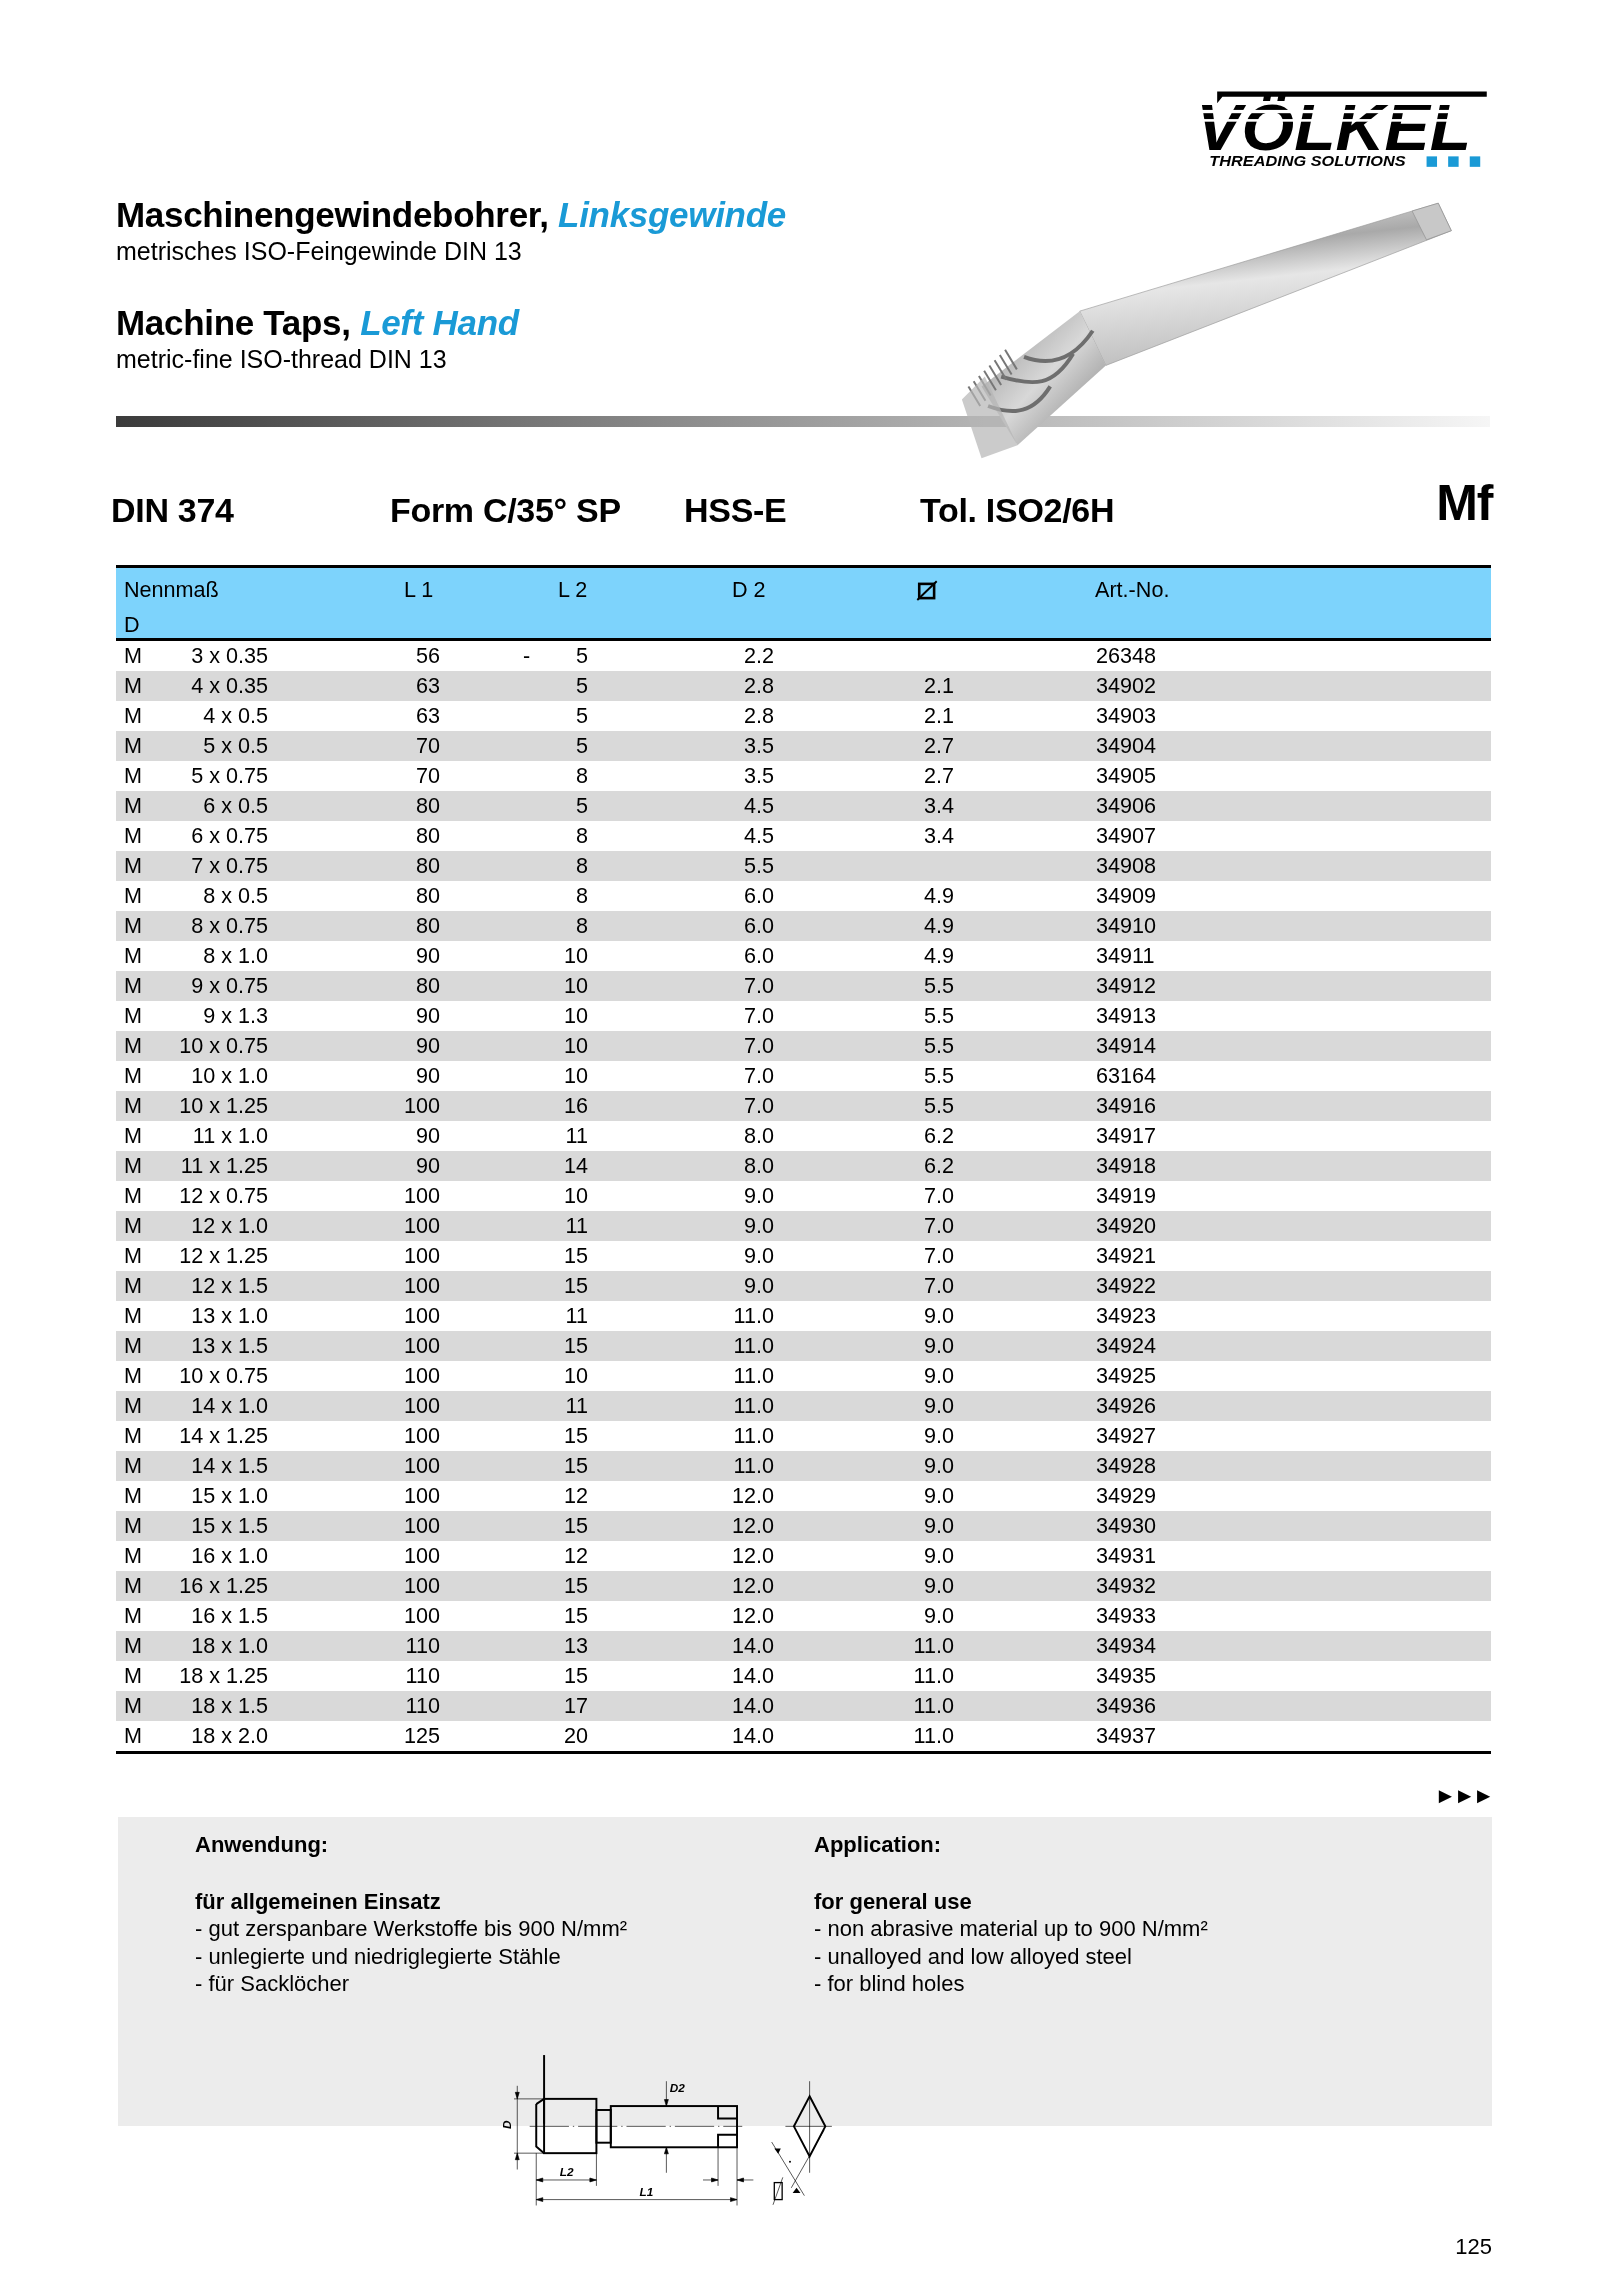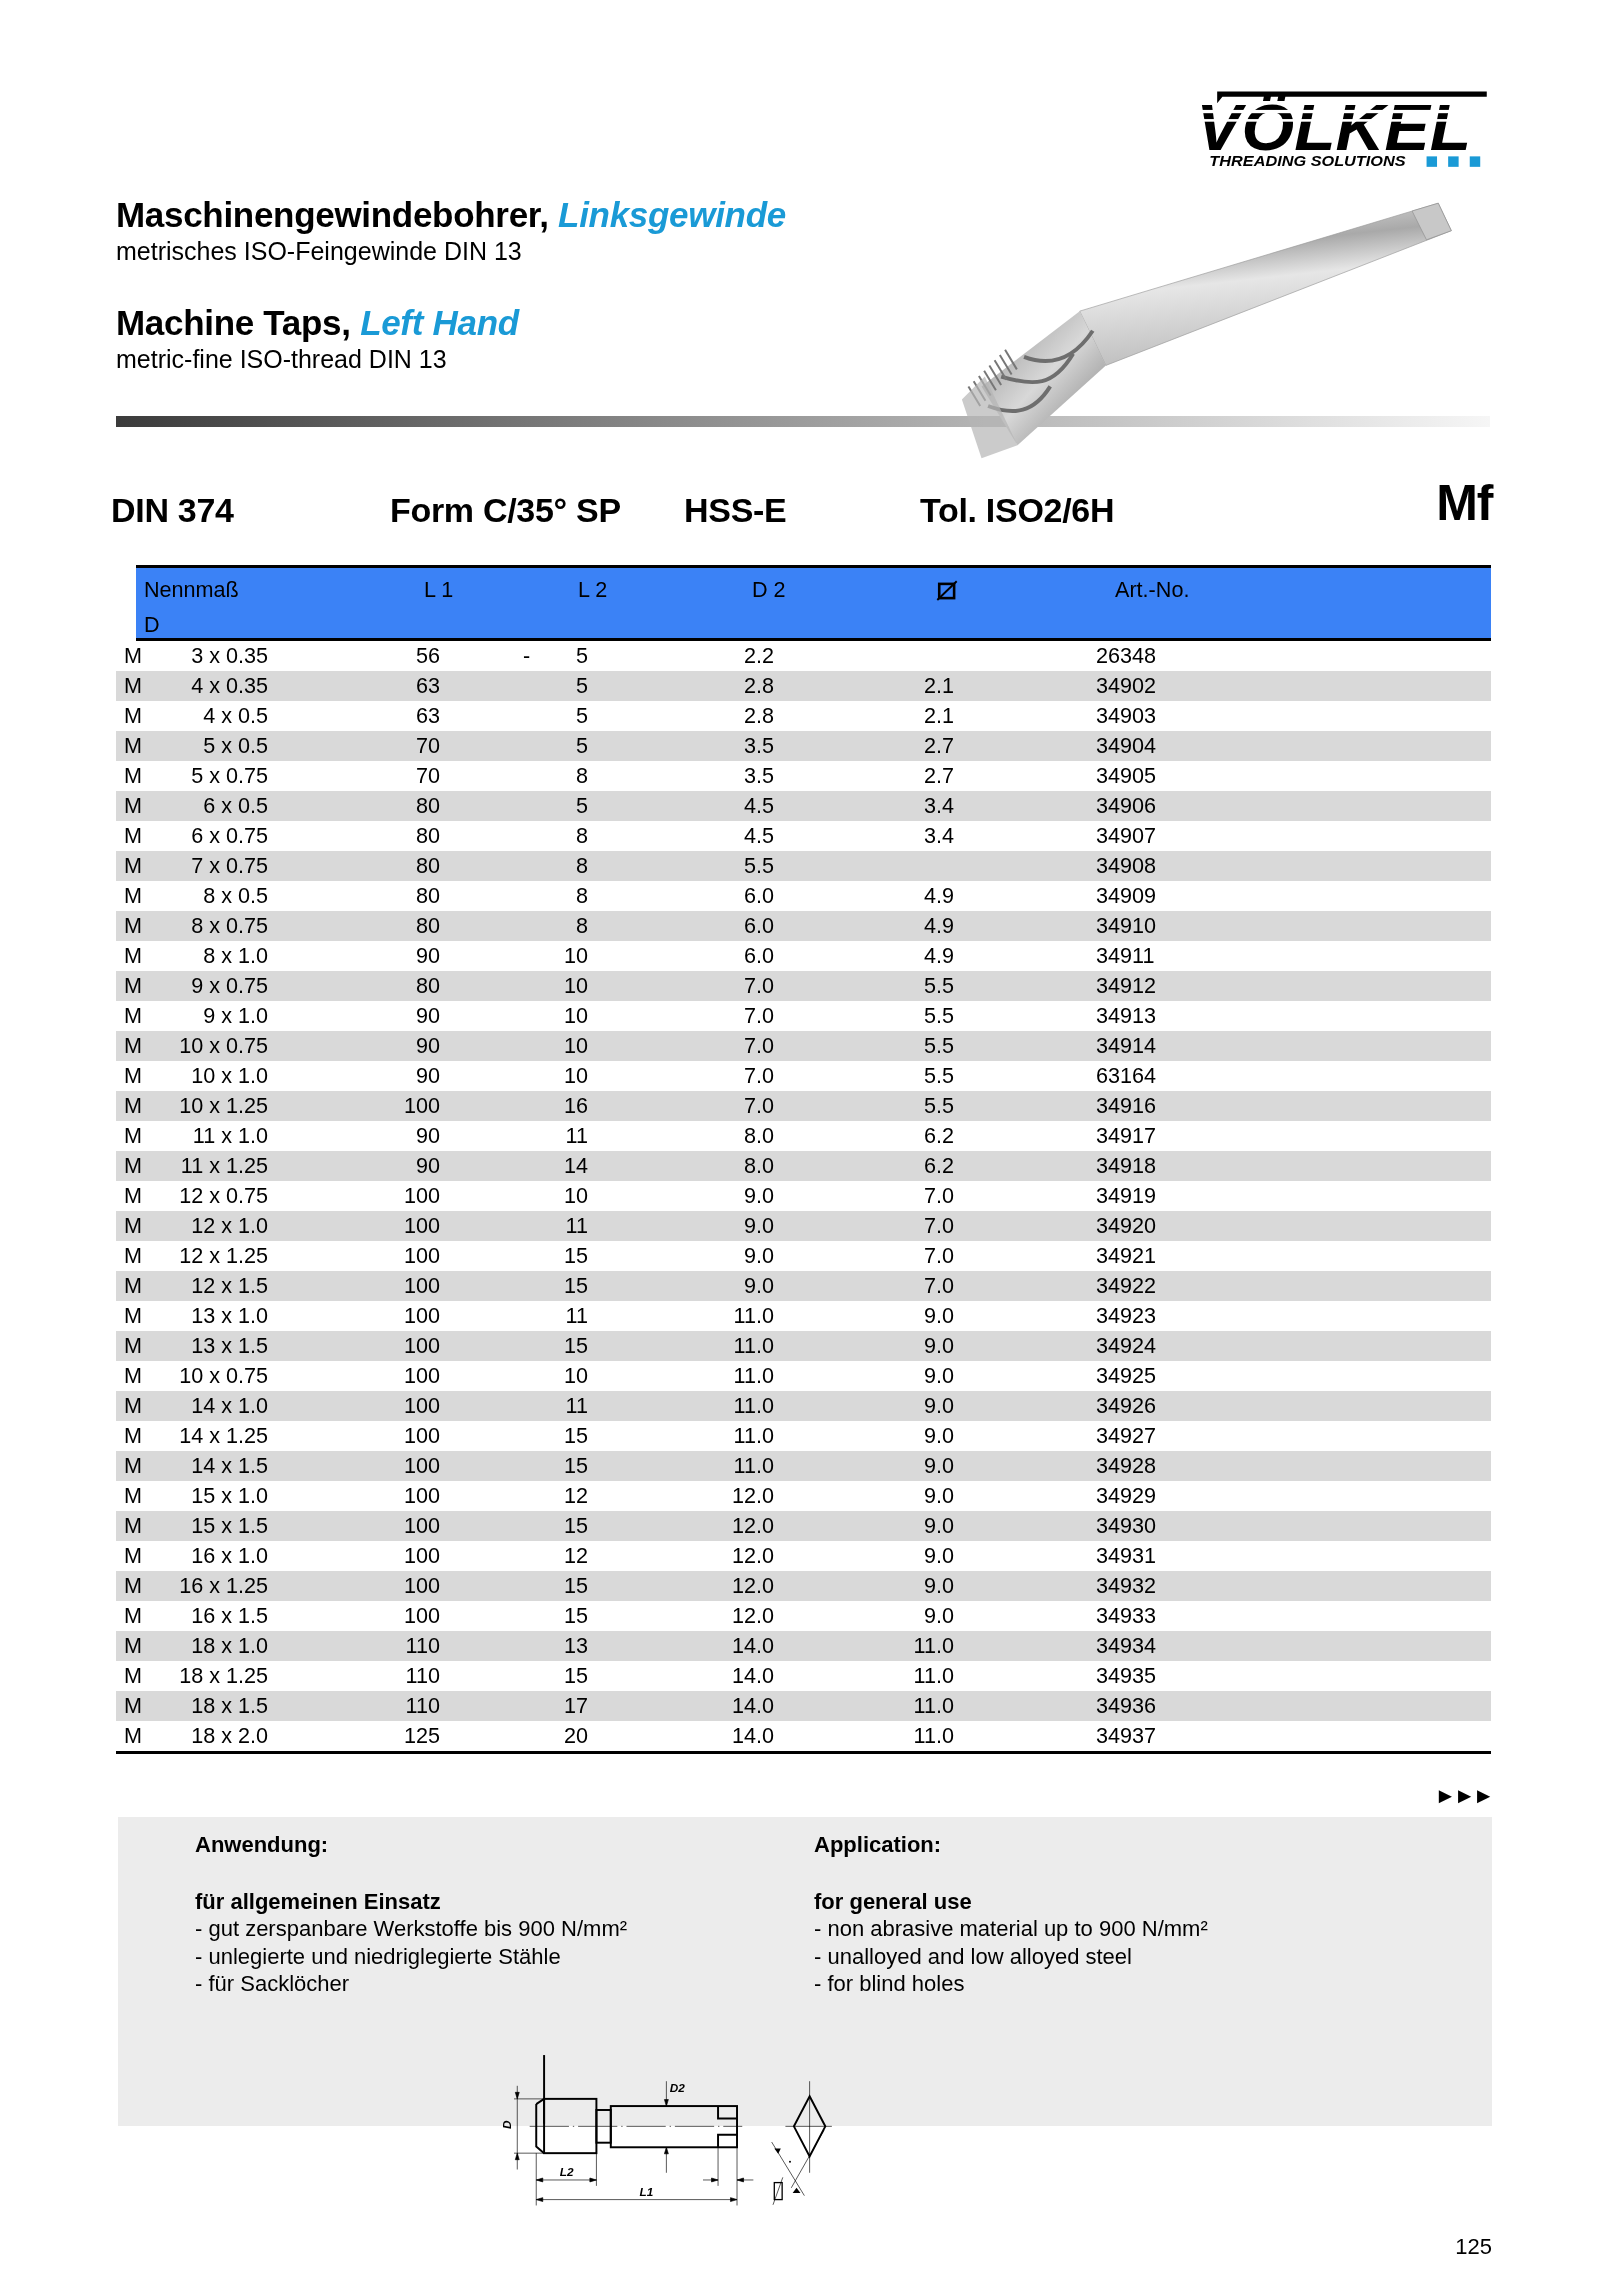--- a/index.html
+++ b/index.html
@@ -29,21 +29,21 @@
   
   .spec { position: absolute; top: 489px; font-weight: bold; font-size: 34px; line-height: 42px; letter-spacing: -0.3px; }
   .spec-din { left: 111px; }
   .spec-form { left: 390px; }
   .spec-mat { left: 684px; text-align: center; }
   .spec-tol { left: 920px; }
   .spec-mf { position: absolute; right: 131px; top: 467px; font-weight: bold; font-size: 50px; line-height: 72px; letter-spacing: -1.3px; }
 
   
   .table { position: absolute; left: 116px; top: 565px; width: 1375px; }
-  .thead { background: #3b82f6; border-top: 3.9px solid #000; border-bottom: 3.9px solid #000; height: 70px; position: relative; margin-left: 20px; }
+  .thead { background: #7dd3fc; border-top: 3.9px solid #000; border-bottom: 3.9px solid #000; height: 70px; position: relative; }
   .th { position: absolute; font-size: 21.6px; line-height: 26px; }
   .th-r1 { top: 9.2px; }
   .th-r2 { top: 44px; }
   .row { height: 30px; position: relative; font-size: 21.6px; line-height: 30px; }
   .row.alt { background: #d9d9d9; }
   .tbody { border-bottom: 3.9px solid #000; }
   .cell { position: absolute; top: 0; white-space: nowrap; }
   .c-m { left: 7.9px; }
   .c-size { left: 0; width: 152px; text-align: right; }
   .c-l1 { left: 0; width: 324px; text-align: right; }
@@ -278,21 +278,21 @@
         <div class="cell c-m">M</div>
         <div class="cell c-size">9 x 0.75</div>
         <div class="cell c-l1">80</div>
         <div class="cell c-l2">10</div>
         <div class="cell c-d2">7.0</div>
         <div class="cell c-sq">5.5</div>
         <div class="cell c-art">34912</div>
       </div>
       <div class="row">
         <div class="cell c-m">M</div>
-        <div class="cell c-size">9 x 1.0</div>
+        <div class="cell c-size">9 x 1.3</div>
         <div class="cell c-l1">90</div>
         <div class="cell c-l2">10</div>
         <div class="cell c-d2">7.0</div>
         <div class="cell c-sq">5.5</div>
         <div class="cell c-art">34913</div>
       </div>
       <div class="row alt">
         <div class="cell c-m">M</div>
         <div class="cell c-size">10 x 0.75</div>
         <div class="cell c-l1">90</div>

